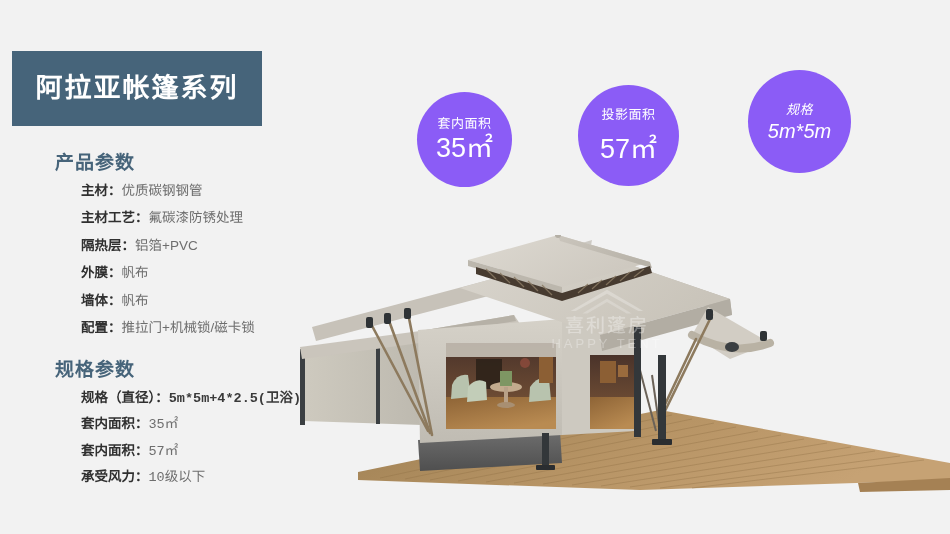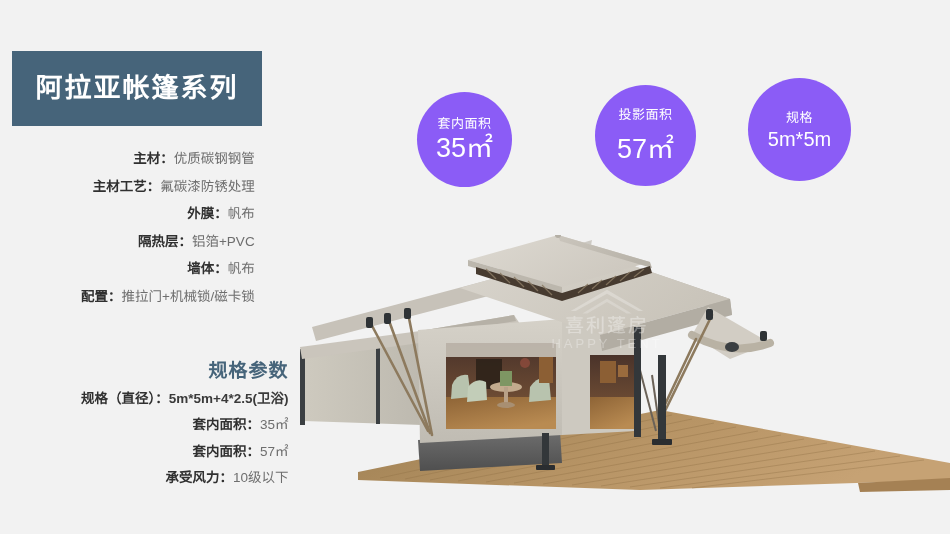--- a/index.html
+++ b/index.html
@@ -3,38 +3,38 @@
 <meta charset="utf-8">
 <title>阿拉亚帐篷系列</title>
 <style>
   html,body{margin:0;padding:0;}
   body{
     width:950px;height:534px;
     background:#f2f2f2;
     font-family:"Liberation Sans","DejaVu Sans",sans-serif;
     overflow:hidden;position:relative;
   }
-  .page{position:relative;width:950px;height:534px;background:#f2f2f2;text-align:right;}
+  .page{position:relative;width:950px;height:534px;background:#f2f2f2;}
 
   
   .title-banner{
     position:absolute;left:12px;top:51px;width:250px;height:75px;
     background:#46647a;
     display:flex;align-items:center;justify-content:center;
     box-sizing:border-box;
   }
   .title-banner .title-text{
     color:#ffffff;font-size:27px;font-weight:bold;letter-spacing:2px;
     white-space:nowrap;line-height:1;
   }
 
   
   .block{position:absolute;left:55px;}
   .block-product{top:152px;}
-  .block-spec{top:360px;}
+  .block-spec{top:360px;font-family:Liberation Mono, monospace;}
   .block h2{
     margin:0 0 9px 0;color:#46647a;font-size:19px;font-weight:bold;
     letter-spacing:1px;line-height:1.2;
   }
   .row{
     font-size:13.5px;line-height:1.0;margin-bottom:14px;
     white-space:nowrap;
     margin-left:26px;
   }
   .row .k{color:#303030;font-weight:bold;}
@@ -47,22 +47,22 @@
   .circle{
     position:absolute;border-radius:50%;
     background:#8b5cf6;
     display:flex;flex-direction:column;align-items:center;justify-content:center;
     color:#ffffff;box-sizing:border-box;
   }
   .circle .c-label{font-size:13px;line-height:1;margin-bottom:5px;letter-spacing:0.5px;}
   .circle .c-value{font-size:27px;line-height:1;font-weight:normal;letter-spacing:0px;}
   .circle .c-value.small{font-size:20px;}
   #circle-1{left:417px;top:92px;width:95px;height:95px;}
-  #circle-2{left:595px;top:85px;width:101px;height:101px;gap:10px;}
-  #circle-3{left:748px;top:78px;width:103px;height:103px;}
+  #circle-2{left:578px;top:85px;width:101px;height:101px;gap:10px;}
+  #circle-3{left:748px;top:70px;width:103px;height:103px;font-style:italic;}
 
   
   .tent-scene{
     position:absolute;left:300px;top:235px;width:650px;height:270px;
     overflow:hidden;
   }
   .tent-scene svg{display:block;}
 
   .watermark{
     position:absolute;left:527px;top:288px;width:160px;height:62px;
@@ -81,32 +81,33 @@
 </head>
 <body>
 
 <div class="page">
 
   <div class="title-banner">
     <div class="title-text">阿拉亚帐篷系列</div>
   </div>
 
   <div class="block block-product">
+    <h2>产品参数</h2>
 
     <div class="row">
       <span class="k">主材：</span><span class="v">优质碳钢钢管</span>
     </div>
     <div class="row">
       <span class="k">主材工艺：</span><span class="v">氟碳漆防锈处理</span>
     </div>
     <div class="row">
+      <span class="k">隔热层：</span><span class="v">铝箔+PVC</span>
+    </div>
+    <div class="row">
       <span class="k">外膜：</span><span class="v">帆布</span>
-    </div>
-    <div class="row">
-      <span class="k">隔热层：</span><span class="v">铝箔+PVC</span>
     </div>
     <div class="row">
       <span class="k">墙体：</span><span class="v">帆布</span>
     </div>
     <div class="row">
       <span class="k">配置：</span><span class="v">推拉门+机械锁/磁卡锁</span>
     </div>
   </div>
 
   <div class="block block-spec">

